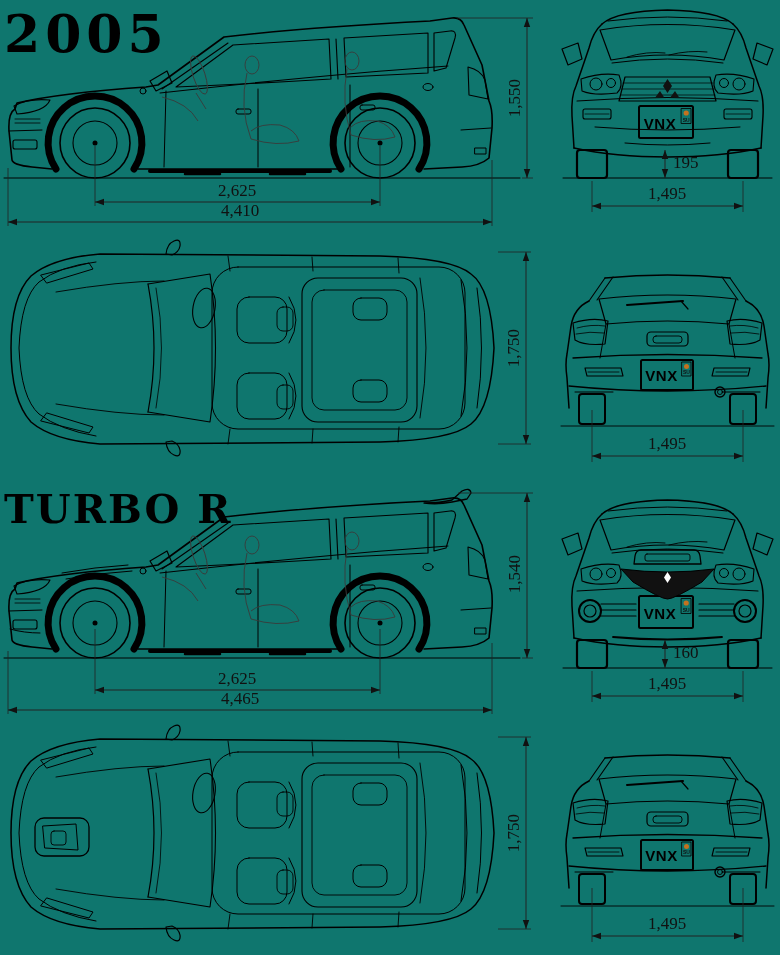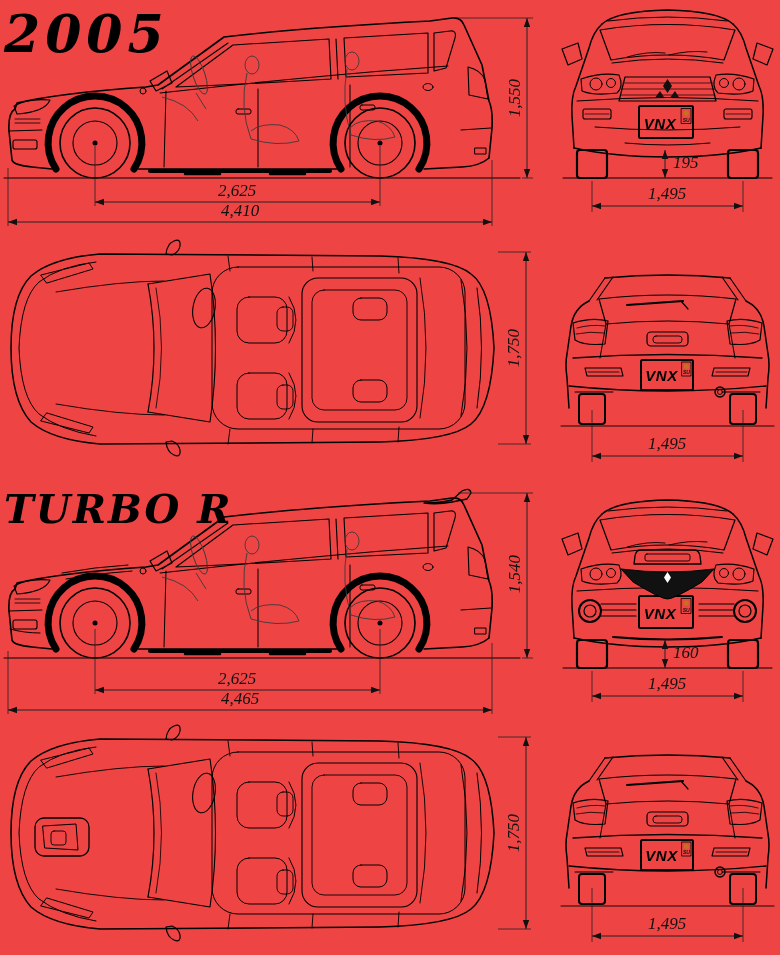--- a/index.html
+++ b/index.html
@@ -1,16 +1,16 @@
 <!DOCTYPE html>
 <html><head>
 <meta charset="utf-8">
 <style>
   html,body{margin:0;padding:0;background:#ffffff;}
-  .canvas{position:relative;width:780px;height:955px;background:#ef4444;overflow:hidden;font-style:italic;}
+  .canvas{position:relative;width:780px;height:955px;background:#0f766e;overflow:hidden;}
   svg{display:block;}
   text{fill:#111;}
   .dim-label{font-family:"Liberation Serif",serif;font-size:17px;}
   .title-year{font-family:"DejaVu Serif",serif;font-weight:bold;font-size:52px;letter-spacing:5px;fill:#000;}
   .title-variant{font-family:"DejaVu Serif",serif;font-weight:bold;font-size:40px;letter-spacing:2px;fill:#000;}
   .plate-text{font-family:"Liberation Sans",sans-serif;font-weight:bold;font-size:15px;letter-spacing:.5px;fill:#000;}
   .plate-sub{font-family:"Liberation Sans",sans-serif;font-weight:bold;font-size:5px;}
   .ln{stroke:#000;fill:none;stroke-linecap:round;stroke-linejoin:round;}
   .thin{stroke-width:1;}
   .dimln{stroke:#222;stroke-width:1;fill:none;}

